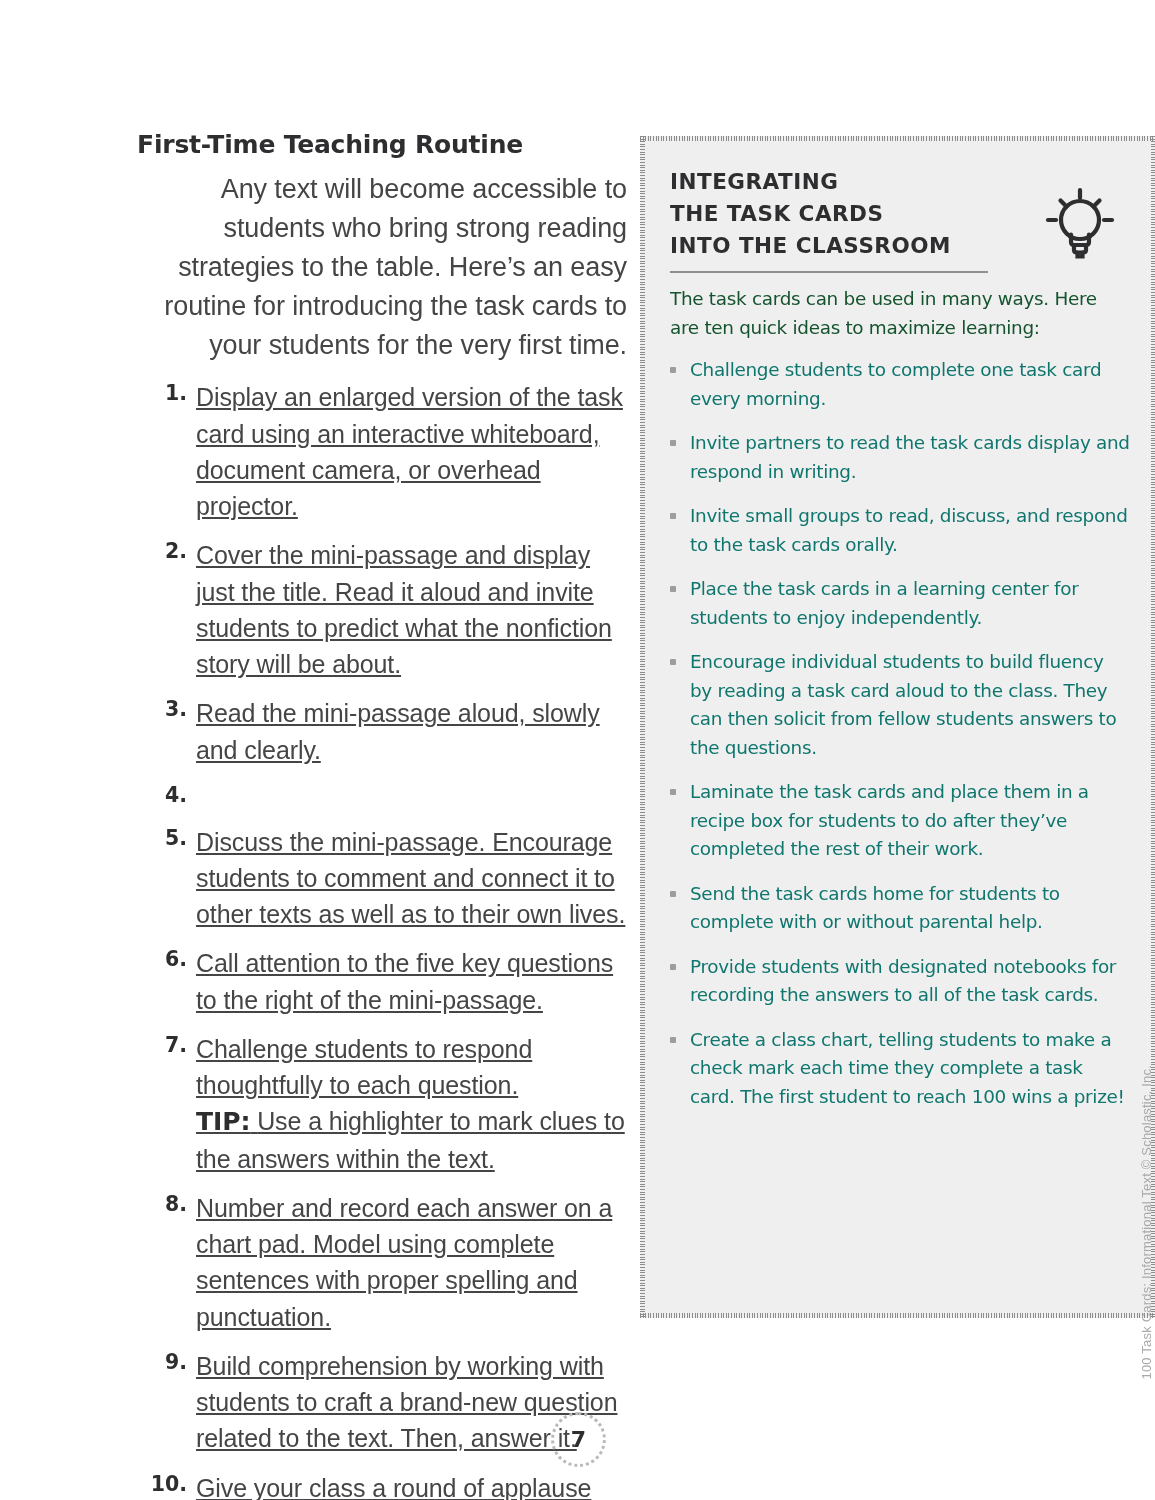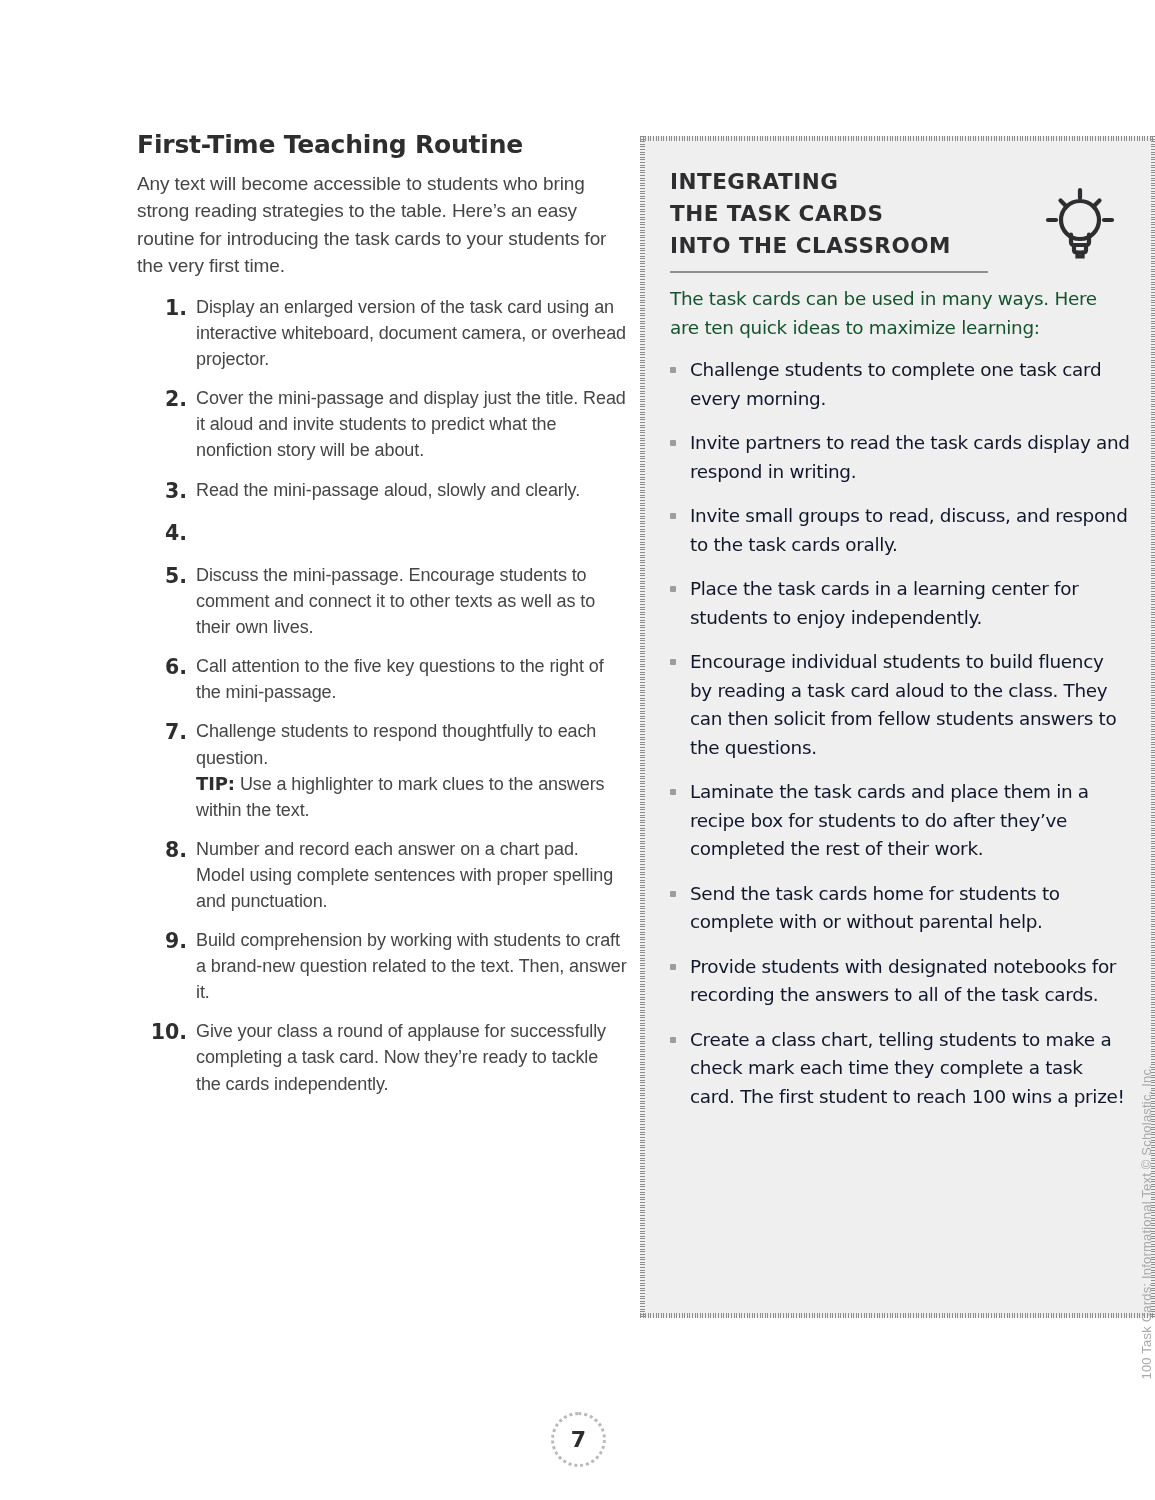--- a/index.html
+++ b/index.html
@@ -26,25 +26,26 @@
   .page-title {
     font-family: "DejaVu Sans", sans-serif;
     font-size: 25px;
     font-weight: bold;
     color: #2e2e30;
     letter-spacing: -0.2px;
     margin: 0 0 10px 0;
     line-height: 1.15;
   }
   .intro-para {
-    font-size: 19px;
+    font-size: 27px;
     line-height: 1.45;
     color: #454547;
     margin: 0;
     letter-spacing: -0.1px;
+    text-align: right;
   }
 
   .routine-list {
     margin: 14px 0 0 0;
     padding: 0;
     list-style: none;
   }
   .routine-item {
     position: relative;
     display: flex;
@@ -56,24 +57,25 @@
     text-align: right;
     padding-right: 9px;
     font-weight: bold;
     font-size: 20.5px;
     line-height: 1.45;
     color: #2e2e30;
     font-family: "DejaVu Sans", sans-serif;
   }
   .routine-text {
     flex: 1 1 auto;
-    font-size: 18px;
+    font-size: 25px;
     line-height: 1.45;
     color: #454547;
     letter-spacing: -0.1px;
+    text-decoration: underline;
   }
   .tip-label {
     font-weight: bold;
     color: #2e2e30;
     font-family: "DejaVu Sans", sans-serif;
   }
 
   
   .sidebar-box {
     position: absolute;
@@ -171,21 +173,21 @@
     width: 6px;
     height: 6px;
     background: #9d9d9f;
     border-radius: 1px;
   }
   .idea-text {
     flex: 1 1 auto;
     font-family: "DejaVu Sans", sans-serif;
     font-size: 18.4px;
     line-height: 1.55;
-    color: #0f172a;
+    color: #0f766e;
     letter-spacing: -0.3px;
   }
 
   
   .side-credit {
     position: absolute;
     right: 16px;
     top: 1065px;
     font-size: 13px;
     color: #a9a9ab;

